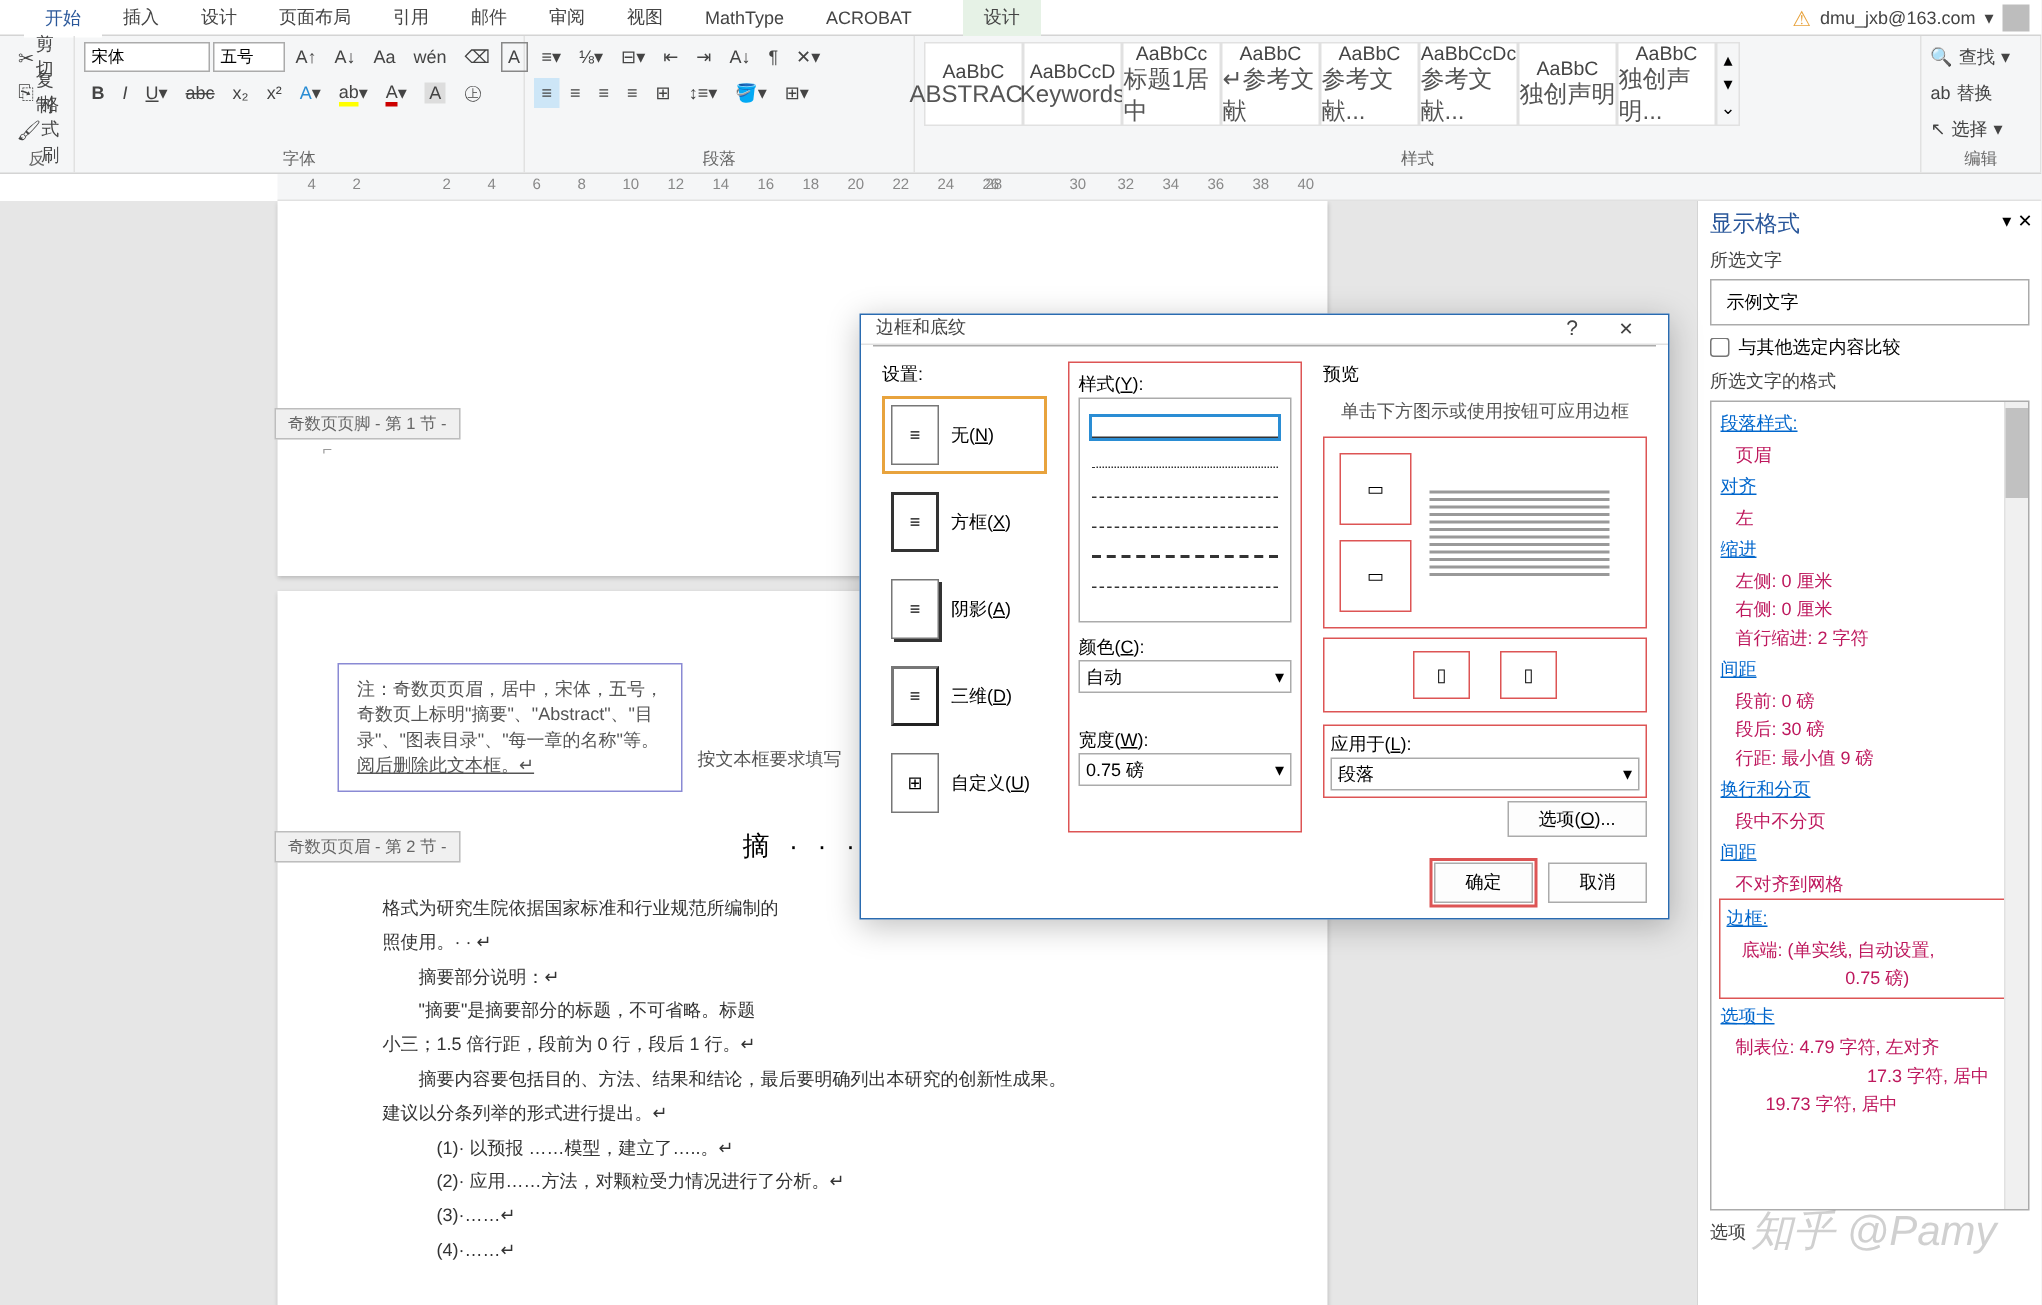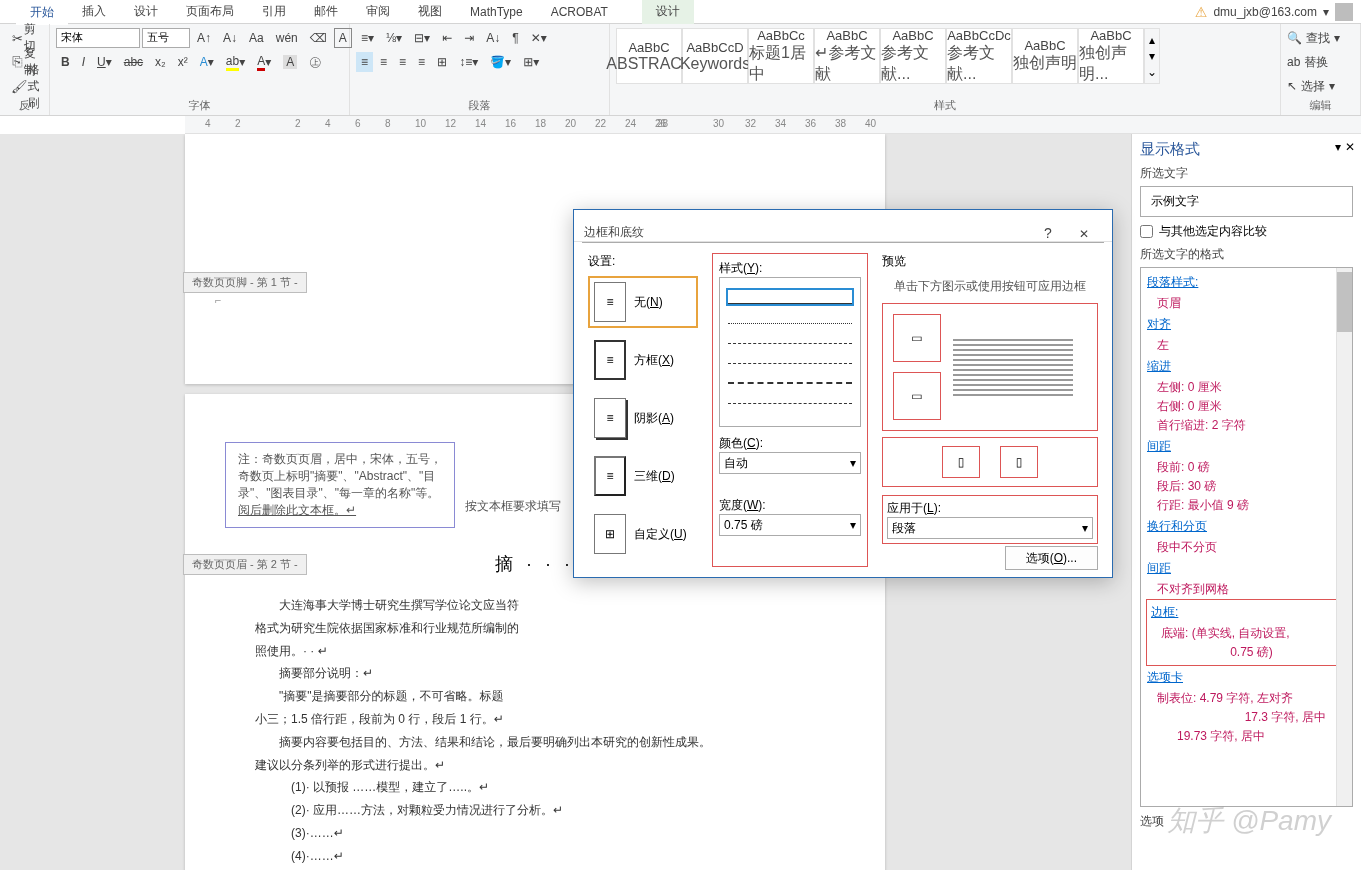--- a/index.html
+++ b/index.html
@@ -40,21 +40,21 @@
 
 
 .docarea { position: absolute; top: 134px; left: 0; right: 230px; bottom: 0; background: #e6e6e6; overflow: hidden; }
 .page { position: absolute; background: #fff; box-shadow: 0 1px 3px rgba(0,0,0,.2); width: 700px; }
 .section-label { position: absolute; background: #f0f0f0; border: 1px solid #bdbdbd; padding: 2px 8px; font-size: 11px; color: #666; }
 .doc-text { color: #333; font-size: 13px; line-height: 1.9; }
 .callout { border: 1px solid #8a8ad4; border-radius: 0; padding: 8px 12px; font-size: 12px; color: #555; background: #fff; }
 
 
 .dialog { position: absolute; top: 209px; left: 573px; width: 540px; background: #fff; border: 1px solid #2a6bb0; box-shadow: 0 4px 20px rgba(0,0,0,.25); z-index: 100; }
-.dialog .titlebar { display: flex; align-items: flex-end; height: 32px; padding: 0 10px; background: #fff; border-bottom: 1px solid #e1e1e1; }
+.dialog .titlebar { display: flex; align-items: flex-start; height: 20px; padding: 0 10px; background: #fff; border-bottom: 1px solid #e1e1e1; }
 .dialog .titlebar .title { flex: 1; color: #444; }
 .dialog .titlebar .ctl { width: 36px; text-align: center; color: #444; cursor: pointer; font-size: 14px; }
 .dialog .tabs { display: flex; padding: 8px 8px 0 8px; gap: 2px; }
 .dialog .tabs .dtab { padding: 6px 14px; border: 1px solid #ababab; border-bottom: none; background: #f0f0f0; cursor: pointer; }
 .dialog .tabs .dtab.active { background: #fff; }
 .dialog .tabline { height: 1px; background: #ababab; margin: 0 8px; }
 .dialog .body { padding: 10px 14px; display: flex; gap: 14px; }
 .dsetting { width: 110px; }
 .dsetting .opt { display: flex; align-items: center; gap: 8px; margin: 6px 0; padding: 4px; border: 2px solid transparent; cursor: pointer; }
 .dsetting .opt.active { border-color: #e8a33d; }
@@ -331,21 +331,20 @@
     <div class="callout" style="position:absolute;top:48px;left:40px;width:230px">
       <div>注：奇数页页眉，居中，宋体，五号，</div>
       <div>奇数页上标明"摘要"、"Abstract"、"目</div>
       <div>录"、"图表目录"、"每一章的名称"等。</div>
       <div class="u">阅后删除此文本框。↵</div>
     </div>
     <div style="position:absolute;top:104px;left:280px;color:#555">按文本框要求填写</div>
     <div class="section-label" style="left:-2px;top:160px">奇数页页眉 - 第 2 节 -</div>
     <div style="position:absolute;top:158px;left:310px;font-size:18px;letter-spacing:4px">摘 · · · · 要</div>
     <div class="doc-text" style="position:absolute;top:200px;left:70px;right:40px">
-      <div style="text-indent:2em">大连海事大学博士研究生撰写学位论文应当符</div>
       <div>格式为研究生院依据国家标准和行业规范所编制的</div>
       <div>照使用。· · ↵</div>
       <div style="text-indent:2em">摘要部分说明：↵</div>
       <div style="text-indent:2em">"摘要"是摘要部分的标题，不可省略。标题</div>
       <div>小三；1.5 倍行距，段前为 0 行，段后 1 行。↵</div>
       <div style="text-indent:2em">摘要内容要包括目的、方法、结果和结论，最后要明确列出本研究的创新性成果。</div>
       <div>建议以分条列举的形式进行提出。↵</div>
       <div style="text-indent:3em">(1)· 以预报 ……模型，建立了…..。↵</div>
       <div style="text-indent:3em">(2)· 应用……方法，对颗粒受力情况进行了分析。↵</div>
       <div style="text-indent:3em">(3)·……↵</div>
@@ -445,20 +444,24 @@
       </div>
       <div style="border:1px solid #d55;margin-top:8px;padding:4px">
         <div>应用于(<span class="u">L</span>):</div>
         <div class="combo">
             <span>段落</span>
             <span>▾</span>
           </div>
       </div>
       <div style="text-align:right;margin-top:6px"><span class="dlgbtn">选项(<span class="u">O</span>)...</span></div>
     </div>
+  </div>
+  <div class="footer">
+    <span class="dlgbtn highlight">确定</span>
+    <span class="dlgbtn">取消</span>
   </div>
 </div>
 
 <div class="pane">
   <div class="paneclose">
     <span>▾</span>
     <span><span>✕</span></span>
   </div>
   <h3>显示格式</h3>
   <div class="panelabel">所选文字</div>

